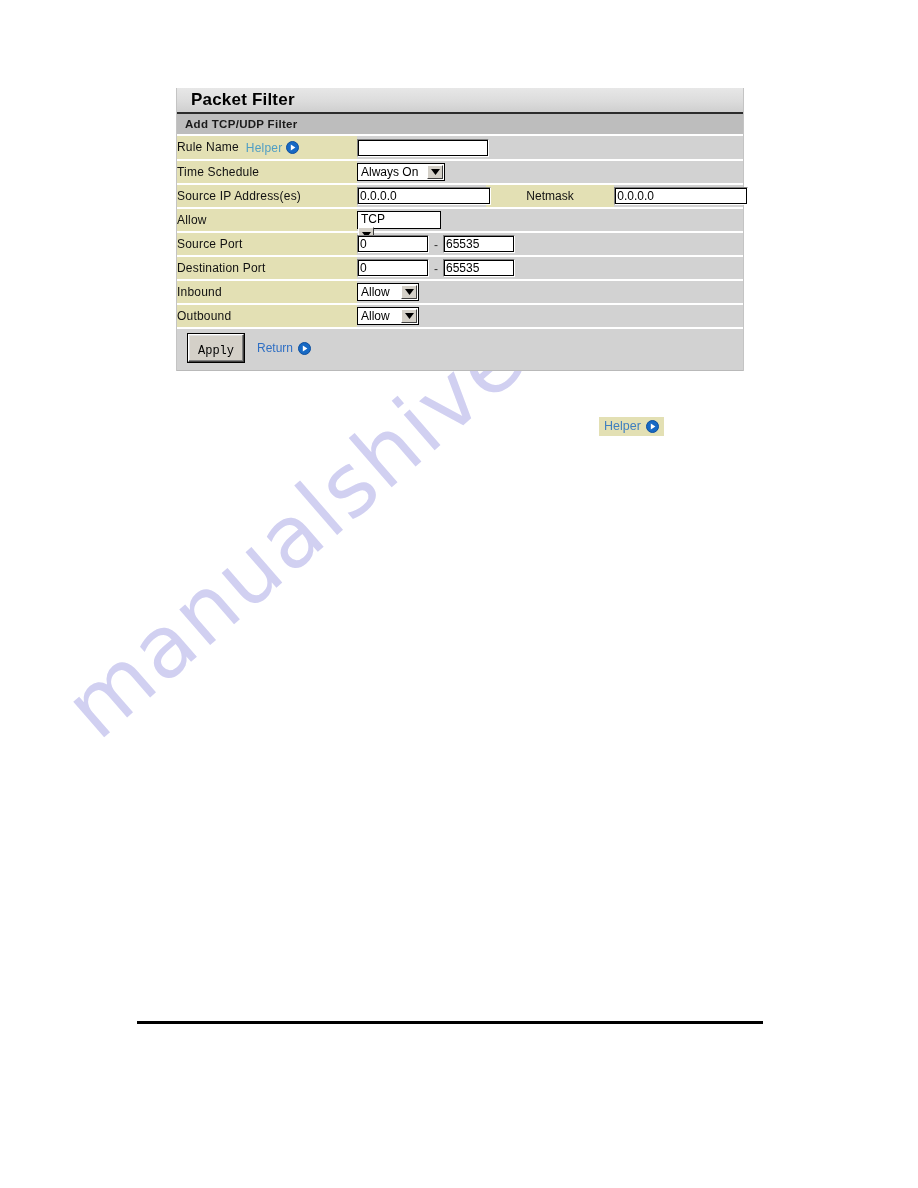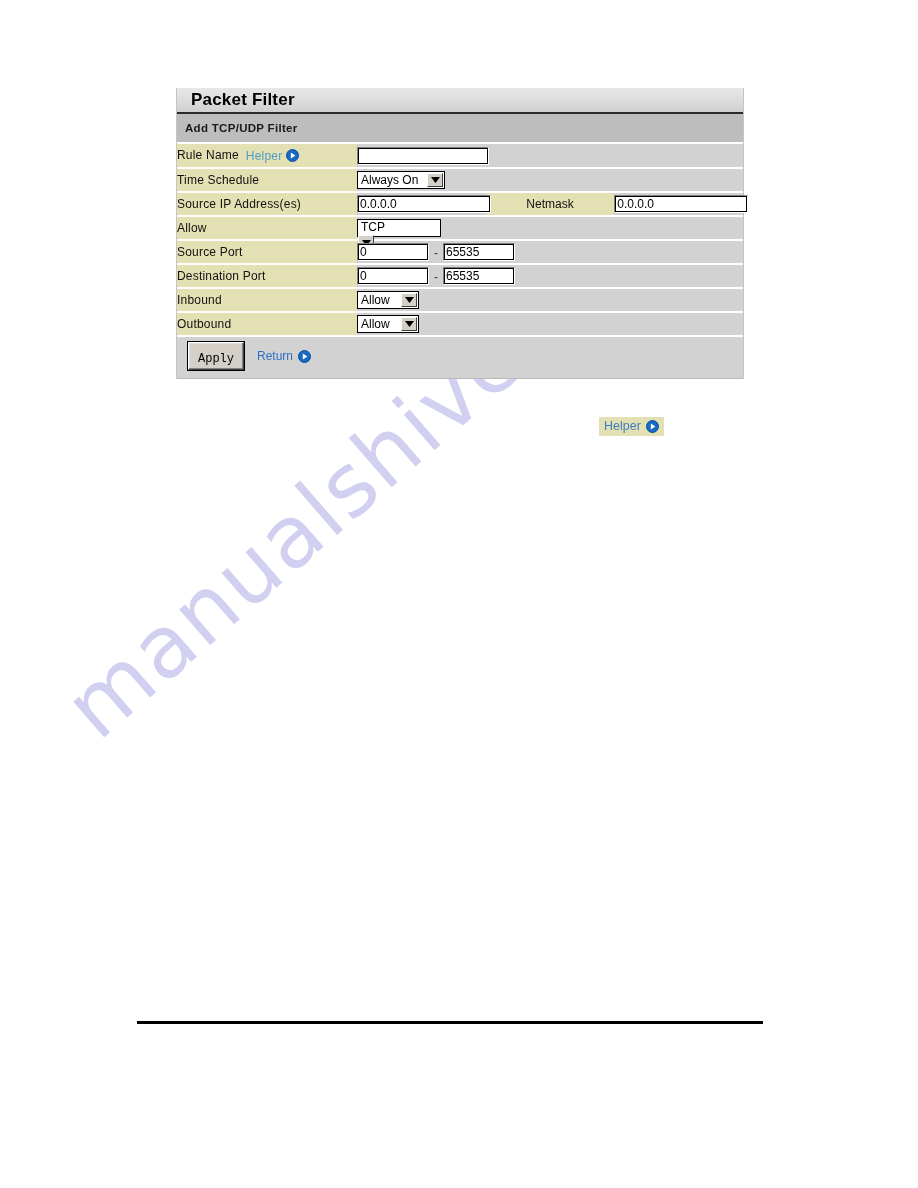--- a/index.html
+++ b/index.html
@@ -67,21 +67,21 @@
   }
   .title-bar .title-text {
     font-size: 17px;
     font-weight: bold;
     color: #000000;
     letter-spacing: 0.2px;
     margin-left: 6px;
   }
 
   .sub-bar {
-    height: 30px;
+    height: 22px;
     background: #bdbdbd;
     display: flex;
     align-items: center;
     padding-left: 8px;
     box-sizing: border-box;
     border-bottom: 2px solid #ffffff;
   }
   .sub-bar .sub-text {
     font-size: 11.5px;
     font-weight: bold;

